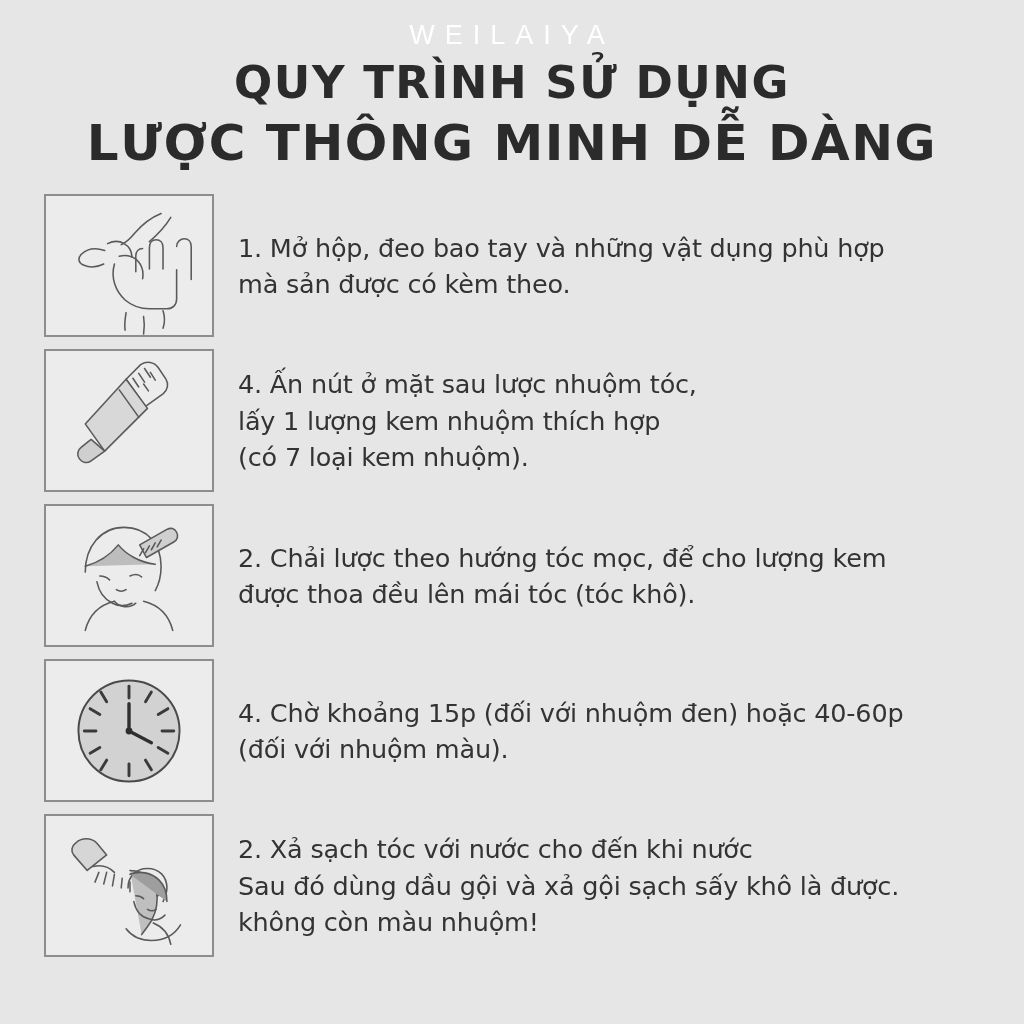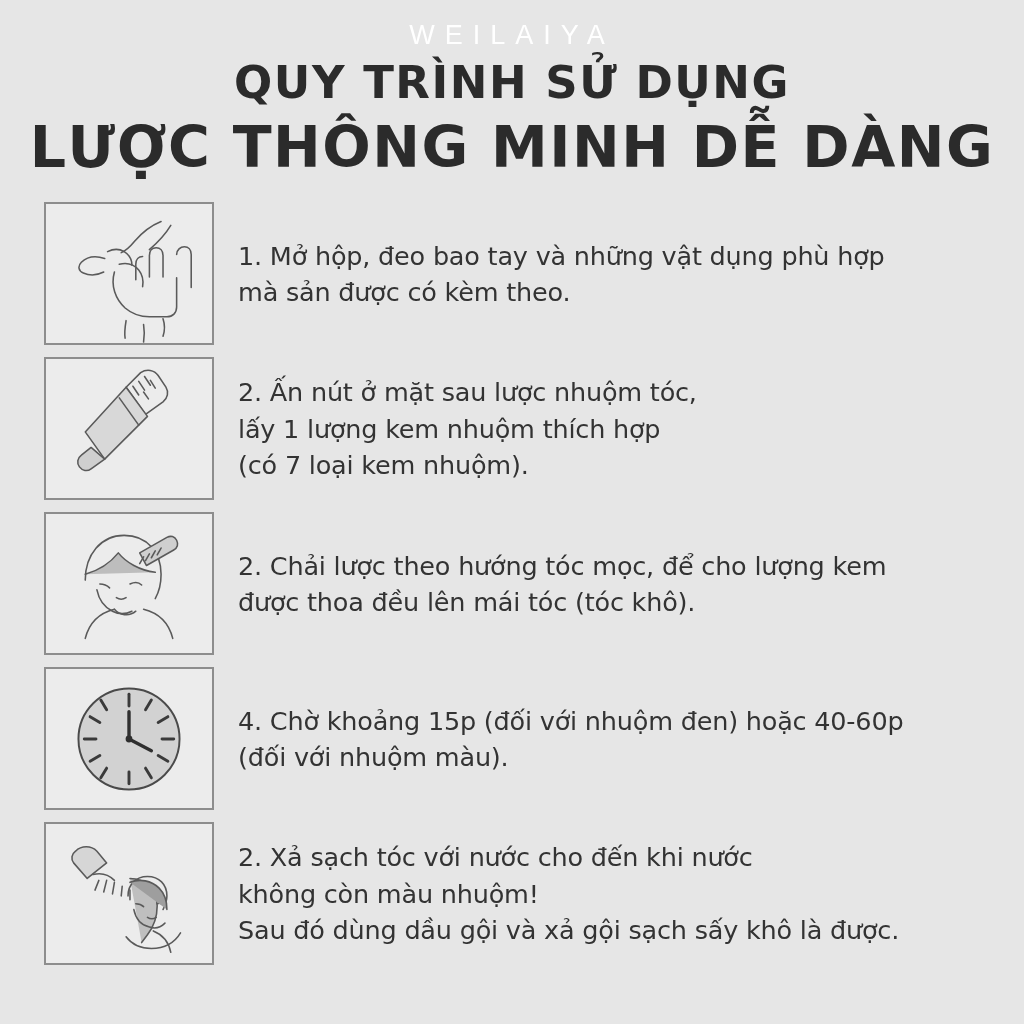--- a/index.html
+++ b/index.html
@@ -37,21 +37,21 @@
     font-weight: bold;
     font-family: "DejaVu Sans", sans-serif;
     letter-spacing: 1.5px;
   }
   .title-line-1 {
     font-size: 45px;
     margin-top: 8px;
     line-height: 1.15;
   }
   .title-line-2 {
-    font-size: 57px;
+    font-size: 50px;
     line-height: 1.15;
     margin-top: 6px;
   }
   .steps {
     margin-top: 22px;
     padding: 0 40px 0 44px;
   }
   .step {
     display: flex;
     align-items: flex-end;
@@ -134,21 +134,21 @@
               <path d="M97 14 c6 -4 14 -3 18 3 l8 12 c3 5 2 11 -3 15 l-18 13 -20 -28 z"></path>
               <path d="M82 29 l22 30 -44 44 -20 -28 z" fill="#d8d8d8"></path>
               <path d="M60 103 l-14 10 c-4 3 -9 2 -12 -2 -3 -4 -2 -9 2 -12 l10 -8 z" fill="#cfcfcf"></path>
               <path d="M101 18 l6 9 M95 23 l6 9 M89 28 l6 9 M107 22 l5 8 M100 34 l5 7"></path>
               <path d="M75 40 l20 28"></path>
             </g>
           </svg>
         </span>
       </div>
       <div class="step-text">
-        <div>2. Ấn nút ở mặt sau lược nhuộm tóc,</div>
+        <div>4. Ấn nút ở mặt sau lược nhuộm tóc,</div>
         <div>lấy 1 lượng kem nhuộm thích hợp</div>
         <div>(có 7 loại kem nhuộm).</div>
       </div>
     </div>
 
     <div class="step">
       <div class="thumb">
         <span>
           <svg viewBox="0 0 170 143" xmlns="http://www.w3.org/2000/svg">
             <g fill="none" stroke="#5a5a5a" stroke-width="1.6" stroke-linecap="round" stroke-linejoin="round">
@@ -219,19 +219,19 @@
               <path d="M104 96 c3 2 6 2 9 0"></path>
               <path d="M82 116 c6 8 16 12 26 12 14 0 24 -6 30 -16"></path>
               <path d="M128 132 c-2 -10 -8 -18 -18 -22"></path>
               <path d="M86 60 c10 -4 22 -2 30 6 6 6 8 14 8 22" fill="#9e9e9e" stroke="#5a5a5a"></path>
             </g>
           </svg>
         </span>
       </div>
       <div class="step-text">
         <div>2. Xả sạch tóc với nước cho đến khi nước</div>
+        <div>Sau đó dùng dầu gội và xả gội sạch sấy khô là được.</div>
         <div>không còn màu nhuộm!</div>
-        <div>Sau đó dùng dầu gội và xả gội sạch sấy khô là được.</div>
       </div>
     </div>
 
   </div>
 </div>
 
 </body></html>

